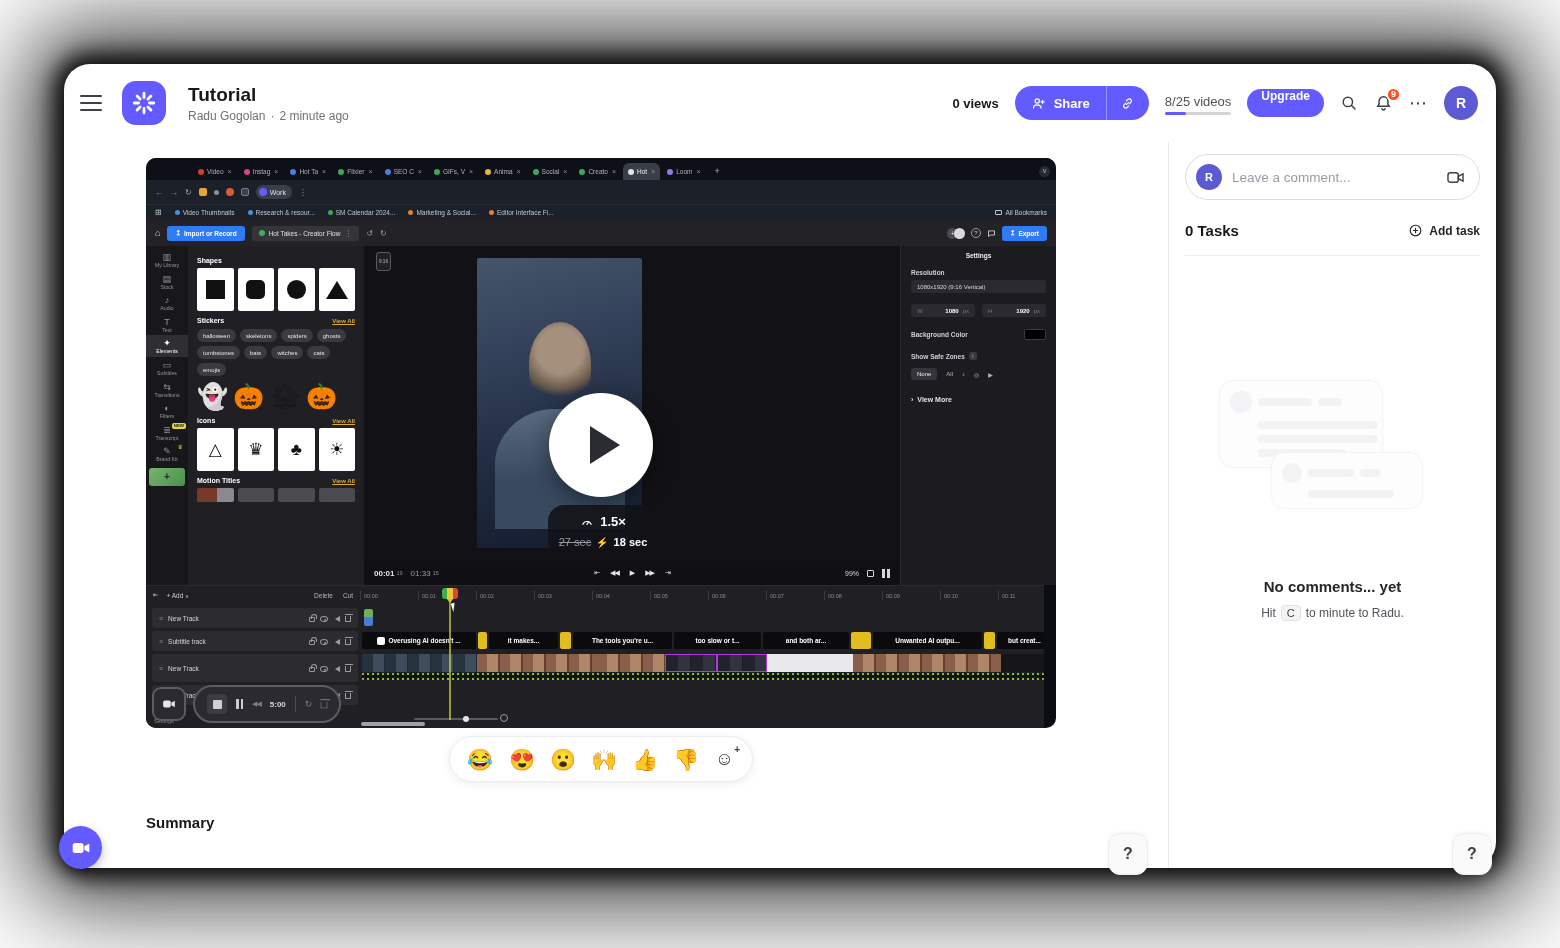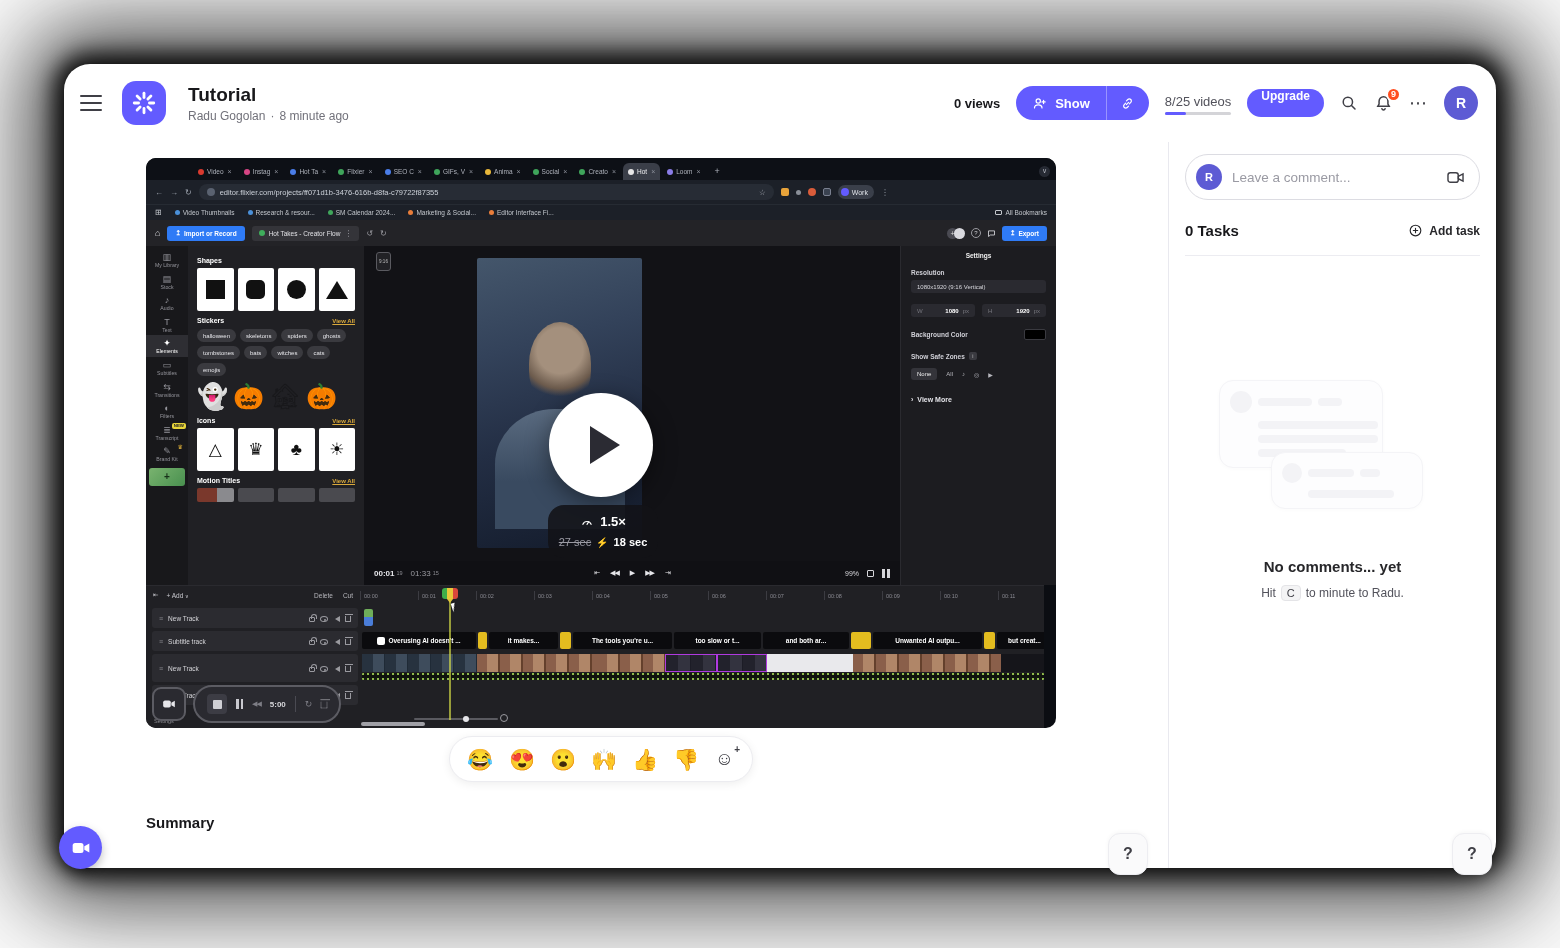--- a/index.html
+++ b/index.html
@@ -48,21 +48,21 @@
 .tasks-n{font-size:15px;font-weight:700}
 .addtask{margin-left:auto;display:flex;align-items:center;gap:6px;font-size:12px;font-weight:700;color:#27272a;cursor:pointer}
 .s-div{height:1px;background:#ececf1;margin-top:16px}
 .ghosts{margin-top:124px;position:relative;height:136px}
 .gcard{background:#fdfdfe;border:1px solid #f4f4f7;border-radius:14px;box-shadow:0 1px 4px rgba(0,0,0,.02);padding:10px}
 .g1{width:164px;margin-left:34px}
 .g2{width:152px;margin-left:86px;margin-top:-16px;position:relative}
 .grow{display:flex;gap:6px;align-items:center}
 .gc{border-radius:50%;background:#f3f3f6}
 .gb{height:8px;border-radius:4px;background:#f3f3f6}
-.empty-t{margin-top:42px;text-align:center;font-size:15px;font-weight:700;color:#27272a}
+.empty-t{margin-top:62px;text-align:center;font-size:15px;font-weight:700;color:#27272a}
 .empty-h{margin-top:10px;text-align:center;font-size:12px;color:#52525b;display:flex;justify-content:center;align-items:center;gap:5px}
 .kbd{background:#f4f4f5;border:1px solid #e4e4e7;border-radius:4px;font-size:11px;padding:1px 5px;color:#3f3f46}
 
 .helpbtn{position:absolute;width:40px;height:42px;background:#fafafb;border:1px solid #ededf1;border-radius:12px;display:flex;align-items:center;justify-content:center;font-size:16px;font-weight:700;color:#3f3f46;box-shadow:0 -1px 4px rgba(0,0,0,.04);cursor:pointer}
 .fab{position:absolute;left:-5px;bottom:-1px;width:43px;height:43px;border-radius:50%;background:#635bff;display:flex;align-items:center;justify-content:center;box-shadow:0 4px 10px rgba(0,0,0,.25);cursor:pointer;z-index:5}
 
 .rx-row{position:absolute;left:82px;top:594px;width:910px;display:flex;justify-content:center;gap:20px}
 .rx-bar{background:#fff;border:1px solid #ececf0;border-radius:26px;height:46px;display:flex;align-items:center;gap:15px;padding:0 18px;box-shadow:0 2px 10px rgba(0,0,0,.07)}
 .rx{font-size:21px;cursor:pointer;line-height:1}
 .rx-plus{position:relative;font-size:19px;color:#3f3f46;cursor:pointer}
@@ -253,33 +253,33 @@
           <line x1="5.6" y1="18.4" x2="8.4" y2="15.6"></line>
             <line x1="15.6" y1="8.4" x2="18.4" y2="5.6"></line>
         </g>
       </svg>
     </div>
     <div class="title-blk">
       <div class="h-title">Tutorial</div>
       <div class="h-sub">
         <span>Radu Gogolan</span>
         <span>·</span>
-        <span>8 minute ago</span>
+        <span>2 minute ago</span>
       </div>
     </div>
     <div class="hdr-right">
       <span class="views">0 views</span>
       <div class="share-split">
         <div class="share-main">
           <svg width="15" height="15" viewBox="0 0 24 24" fill="none" stroke="#fff" stroke-width="2" stroke-linecap="round">
             <circle cx="10" cy="8" r="3.4"></circle>
               <path d="M4 19c0-3.2 2.7-5 6-5s6 1.8 6 5"></path>
               <path d="M18.5 7v5M16 9.5h5"></path>
           </svg>
-          <span>Show</span>
+          <span>Share</span>
         </div>
         <div class="share-link">
           <svg width="15" height="15" viewBox="0 0 24 24" fill="none" stroke="#fff" stroke-width="1.9" stroke-linecap="round">
             <path d="M10.2 13.8l3.6-3.6"></path>
               <path d="M9 11.5L6.8 13.7a3.3 3.3 0 104.7 4.7l2.2-2.2"></path>
               <path d="M15 12.5l2.2-2.2a3.3 3.3 0 10-4.7-4.7L10.3 7.8"></path>
           </svg>
         </div>
       </div>
       <div class="quota">
@@ -364,25 +364,20 @@
               </span>
             </span>
           <span class="newtab">+</span>
           <span class="tabchev">∨</span>
         </div>
 
         <div class="b-addr">
           <span>←</span>
           <span>→</span>
           <span>↻</span>
-          <span class="url-pill">
-            <span class="ext" style="background:#5a6270;border-radius:50%"></span>
-            <span>editor.flixier.com/projects/ff071d1b-3476-616b-d8fa-c79722f87355</span>
-            <span class="star">☆</span>
-          </span>
           <span class="ext" style="background:#e8a33a"></span>
           <span class="ext" style="background:#8a8f98;border-radius:50%;width:5px;height:5px"></span>
           <span class="ext" style="background:#d95c3a;border-radius:50%"></span>
           <span class="ext" style="background:#3a4250;border:1px solid #7a8090"></span>
           <span class="work">
             <span class="wdot"></span>
             <span>Work</span>
           </span>
           <span>⋮</span>
         </div>

